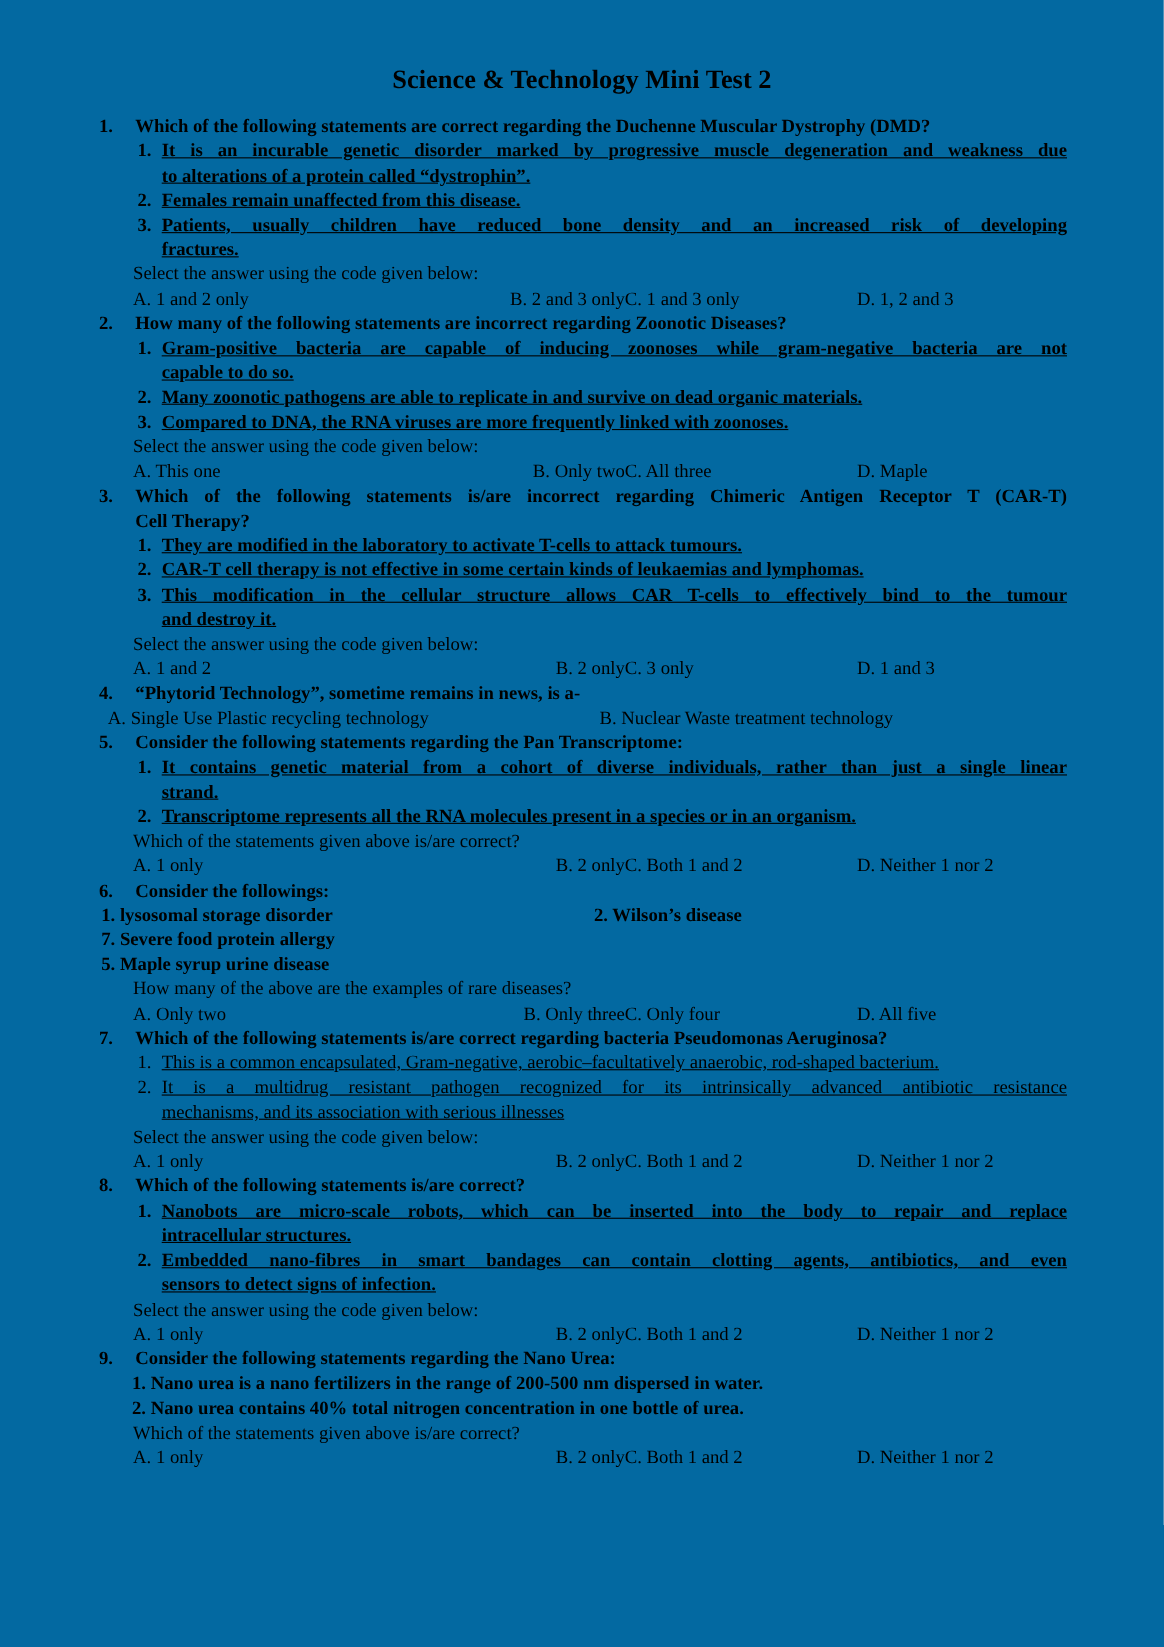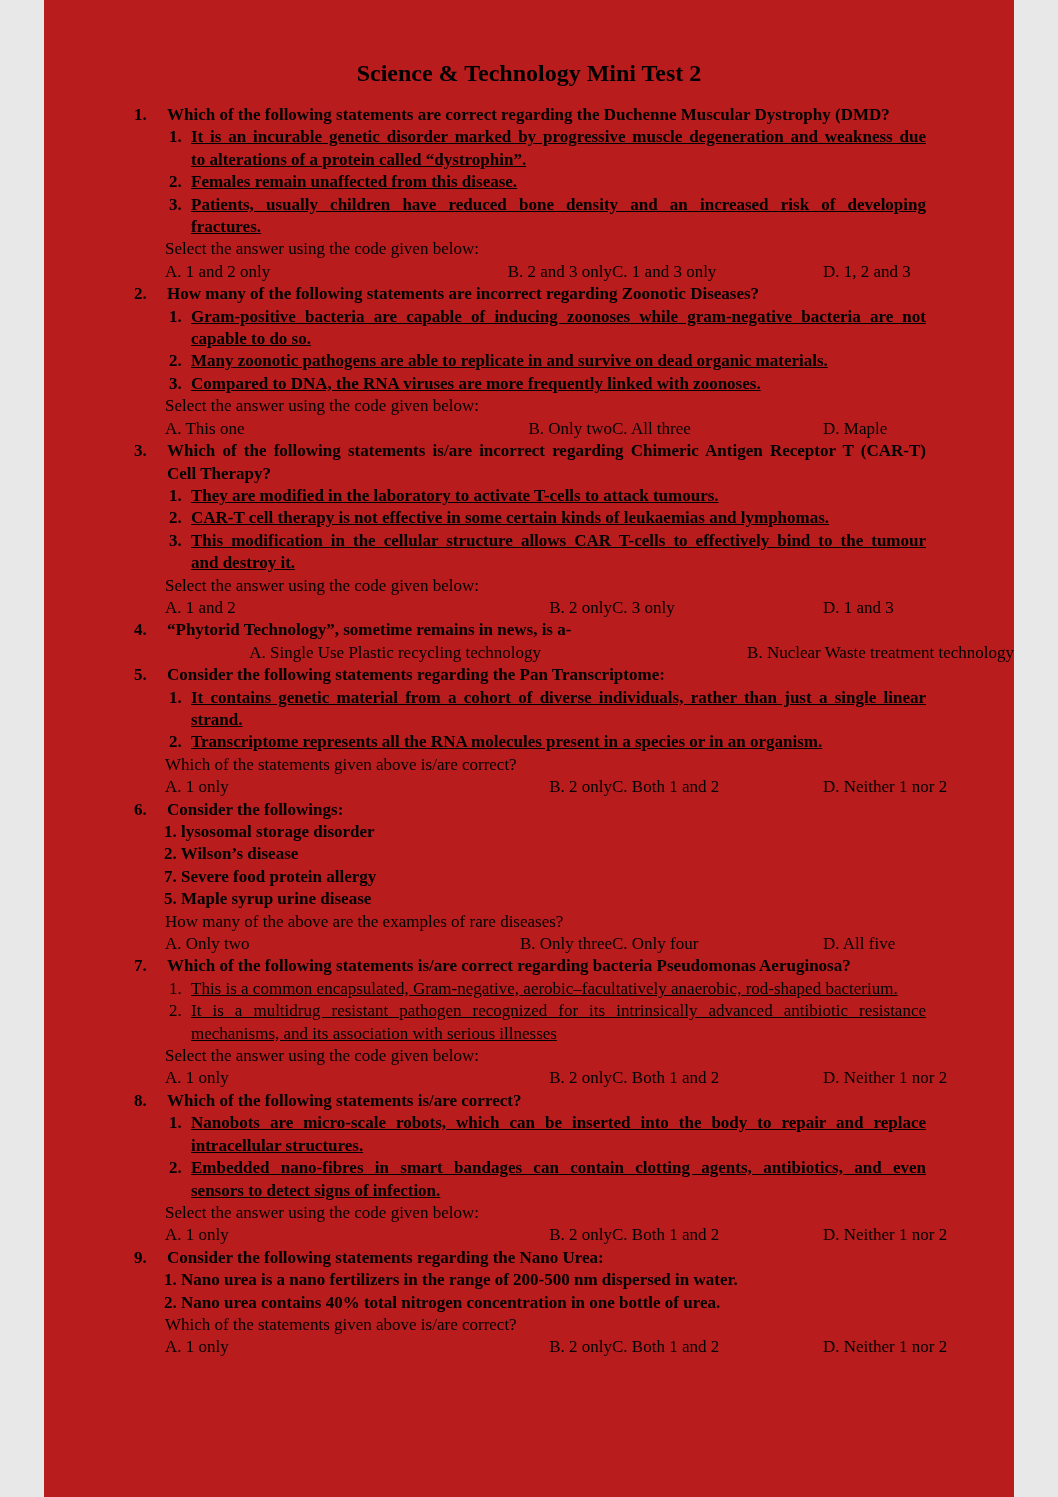--- a/index.html
+++ b/index.html
@@ -1,17 +1,17 @@
 <!DOCTYPE html>
 <html><head>
 <meta charset="utf-8">
 <style>
   html,body{margin:0;padding:0;background:#e8e8e8;}
   .page{
-    width:970px;height:1497px;margin:0 auto;background:#b91c1c;
+    width:1058px;height:1497px;margin:0 auto;background:#0369a1;
     font-family:"Liberation Serif","DejaVu Serif",serif;
     color:#000;font-size:17px;line-height:22.4px;overflow:hidden;position:relative;
   }
   .title{
     text-align:center;font-weight:bold;font-size:24px;line-height:30px;
     padding-top:58px;margin-bottom:16px;
   }
   .b{font-weight:bold;}
   
   .qh{display:flex;margin:0 88px 0 90px;}
@@ -24,23 +24,23 @@
   
   .jl{text-align:justify;text-align-last:justify;}
   
   .pl{margin:0 88px 0 121px;}
   
   .fl{margin:0 88px 0 120px;font-weight:bold;}
   
   .op{display:flex;margin:0 0 0 121px;}
   .o1{width:197px;}.o2{width:250px;text-align:right;}.o3{width:211px;}.o4{flex:1;}
   
-  .c2{display:flex;margin:0 0 0 50px;text-align:right;}
+  .c2{display:flex;margin:0 0 0 98px;}
   .c2a{width:447px;}.c2b{flex:1;}
-  .l2{display:flex;margin:0 0 0 120px;font-weight:bold;flex-direction:column;}
+  .l2{display:flex;margin:0 0 0 92px;font-weight:bold;}
   .l2a{width:448px;}.l2b{flex:1;}
 </style>
 </head>
 <body>
 
 <div class="page">
 
   <div class="title">Science &amp; Technology Mini Test 2</div>
 
   <div>

